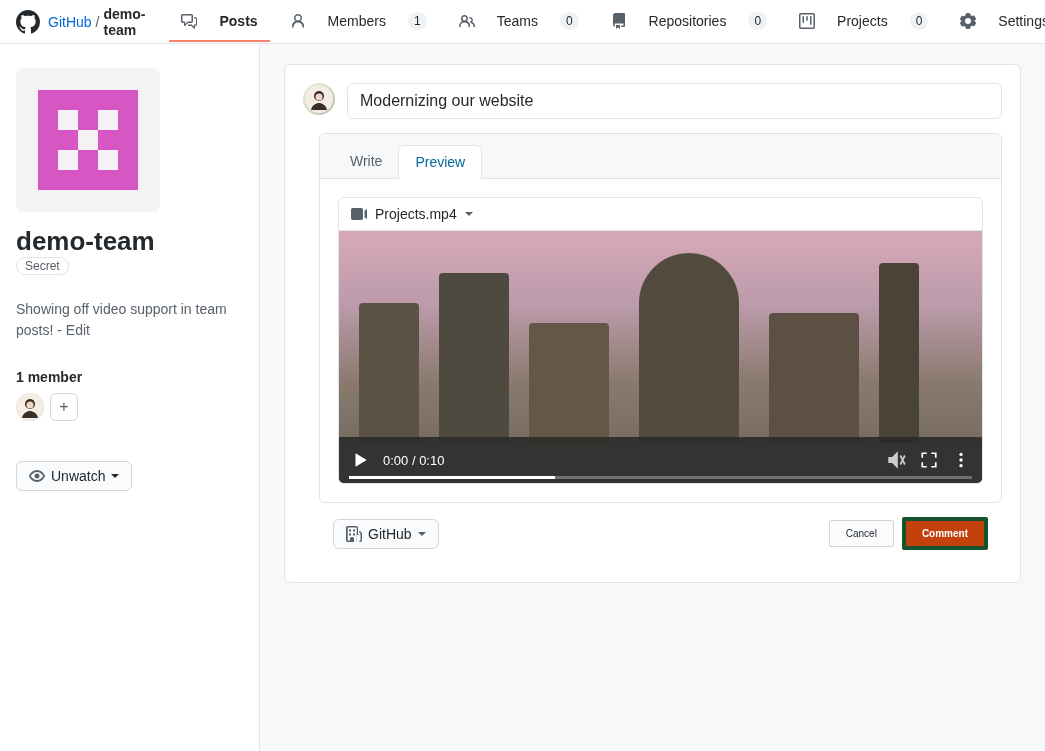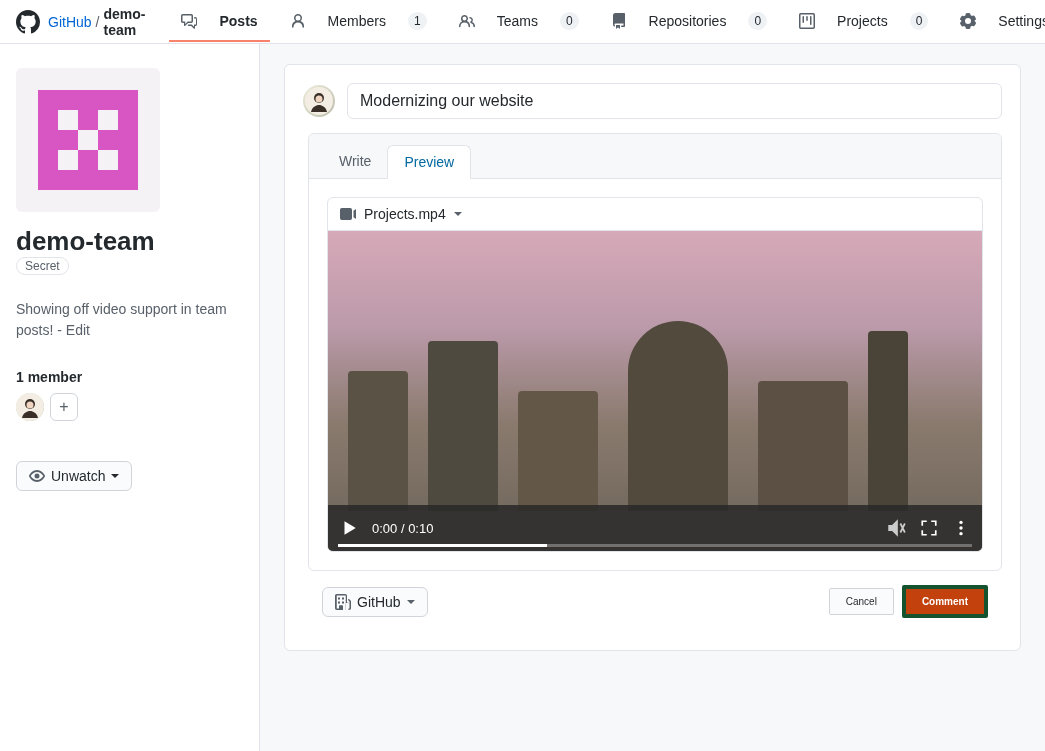--- a/index.html
+++ b/index.html
@@ -25,32 +25,32 @@
 .badge-secret { display: inline-block; border: 1px solid #e1e4e8; border-radius: 12px; padding: 1px 8px; font-size: 12px; color: #586069; }
 .team-desc { color: #586069; margin-top: 24px; line-height: 1.5; }
 .members-header { font-weight: 600; margin-top: 28px; }
 .members-row { display: flex; gap: 6px; margin-top: 8px; align-items: center; }
 .avatar-sm { width: 28px; height: 28px; border-radius: 50%; background: linear-gradient(135deg,#eed,#bba); display:flex; align-items:center; justify-content:center; overflow:hidden; }
 .avatar-sm svg { width: 28px; height: 28px; }
 .add-btn { width: 28px; height: 28px; border: 1px solid #d1d5da; border-radius: 6px; background: #fff; display: flex; align-items: center; justify-content: center; font-size: 16px; color: #586069; cursor: pointer; }
 .unwatch-btn { margin-top: 40px; border: 1px solid #d1d5da; border-radius: 6px; background: #fafbfc; padding: 6px 12px; display: inline-flex; align-items: center; gap: 6px; cursor: pointer; }
 .main { flex: 1; background: #f6f8fa; padding: 20px 24px; }
 .post-card { background: #fff; border: 1px solid #e1e4e8; border-radius: 6px; padding: 18px; }
-.post-head { display: flex; align-items: center; gap: 12px; margin-bottom: 14px; }
+.post-head { display: flex; align-items: flex-start; gap: 12px; margin-bottom: 14px; }
 .title-input { flex: 1; border: 1px solid #e1e4e8; border-radius: 6px; padding: 8px 12px; font-size: 16px; color: #24292e; }
 .editor-box { border: 1px solid #e1e4e8; border-radius: 6px; margin-left: 0px; }
 .editor-tabs { display: flex; background: #f6f8fa; border-bottom: 1px solid #e1e4e8; border-radius: 6px 6px 0 0; padding-left: 14px; padding-top: 10px; }
 .editor-tab { padding: 8px 16px; cursor: pointer; color: #586069; border-radius: 6px 6px 0 0; position: relative; top: 1px; }
 .editor-tab.active { background: #fff; border: 1px solid #e1e4e8; border-bottom-color: #fff; color: #0369a1; }
 .preview-area { padding: 18px; }
 .preview-title { font-size: 22px; font-weight: 700; margin-bottom: 14px; }
 .video-box { border: 1px solid #e1e4e8; border-radius: 6px; overflow: hidden; }
 .video-header { display: flex; align-items: center; gap: 8px; padding: 8px 12px; border-bottom: 1px solid #e1e4e8; }
 .video-header svg { fill: #586069; }
-.video-frame { height: 320px; background: linear-gradient(180deg, #d7a9b8 0%, #bb9aaa 30%, #8a7a6e 60%, #6b6358 100%); position: relative; overflow: hidden; }
+.video-frame { height: 252px; background: linear-gradient(180deg, #d7a9b8 0%, #bb9aaa 30%, #8a7a6e 60%, #6b6358 100%); position: relative; overflow: hidden; }
 .city-silhouette { position: absolute; bottom: 40px; left: 0; right: 0; height: 200px; }
 .building { position: absolute; bottom: 0; background: #5e5548; border-radius: 4px 4px 0 0; }
 .b1 { left: 20px; width: 60px; height: 140px; background:#5a5244; }
 .b2 { left: 100px; width: 70px; height: 170px; background:#4e4a40; }
 .b3 { left: 190px; width: 80px; height: 120px; background:#635847; }
 .b4 { left: 300px; width: 100px; height: 190px; background:#524a3d; border-radius: 50px 50px 0 0;}
 .b5 { left: 430px; width: 90px; height: 130px; background:#5b5043; }
 .b6 { left: 540px; width: 40px; height: 180px; background:#4a4438; }
 .ground { position:absolute; bottom:0; left:0; right:0; height:40px; background:#7a7265; }
 .video-controls { position: absolute; bottom: 0; left: 0; right: 0; height: 46px; background: rgba(40,40,40,0.85); display: flex; align-items: center; padding: 0 12px; gap: 14px; color: #fff; }
@@ -61,21 +61,21 @@
 .progress { position:absolute; bottom:4px; left:10px; right:10px; height:3px; background:rgba(255,255,255,0.3); }
 .progress-fill { height:100%; width:33%; background:#fff; }
 .editor-footer { display: flex; align-items: center; padding: 14px; gap: 8px; }
 .footer-left { display: flex; align-items: center; gap: 8px; }
 .gh-dropdown { border: 1px solid #d1d5da; border-radius: 6px; padding: 6px 12px; display: inline-flex; align-items: center; gap: 6px; cursor: pointer; background:#fafbfc; }
 .footer-spacer { flex: 1; }
 .btn { border-radius: 2px; padding: 7px 16px; cursor: pointer; font-size: 10px; }
 .btn-cancel { border: 1px solid #d1d5da; background: #fafbfc; color: #24292e; }
 .btn-primary { border: 4px solid #14532d; background: #c2410c; color: #fff; font-weight: 700; }
 .caret { border-top: 4px solid currentColor; border-left: 4px solid transparent; border-right: 4px solid transparent; display:inline-block; }
-.editor-wrap { margin-left: 5px; }
+.editor-wrap { margin-left: 16px; }
 </style>
 </head>
 <body>
 
 <div class="topnav">
   <div class="gh-logo">
     <svg viewBox="0 0 16 16" width="24" height="24">
         <path fill="#24292e" d="M8 0C3.58 0 0 3.58 0 8c0 3.54 2.29 6.53 5.47 7.59.4.07.55-.17.55-.38 0-.19-.01-.82-.01-1.49-2.01.37-2.53-.49-2.69-.94-.09-.23-.48-.94-.82-1.13-.28-.15-.68-.52-.01-.53.63-.01 1.08.58 1.23.82.72 1.21 1.87.87 2.33.66.07-.52.28-.87.51-1.07-1.78-.2-3.64-.89-3.64-3.95 0-.87.31-1.59.82-2.15-.08-.2-.36-1.02.08-2.12 0 0 .67-.21 2.2.82.64-.18 1.32-.27 2-.27.68 0 1.36.09 2 .27 1.53-1.04 2.2-.82 2.2-.82.44 1.1.16 1.92.08 2.12.51.56.82 1.27.82 2.15 0 3.07-1.87 3.75-3.65 3.95.29.25.54.73.54 1.48 0 1.07-.01 1.93-.01 2.2 0 .21.15.46.55.38A8.013 8.013 0 0016 8c0-4.42-3.58-8-8-8z"></path>
       </svg>
   </div>

